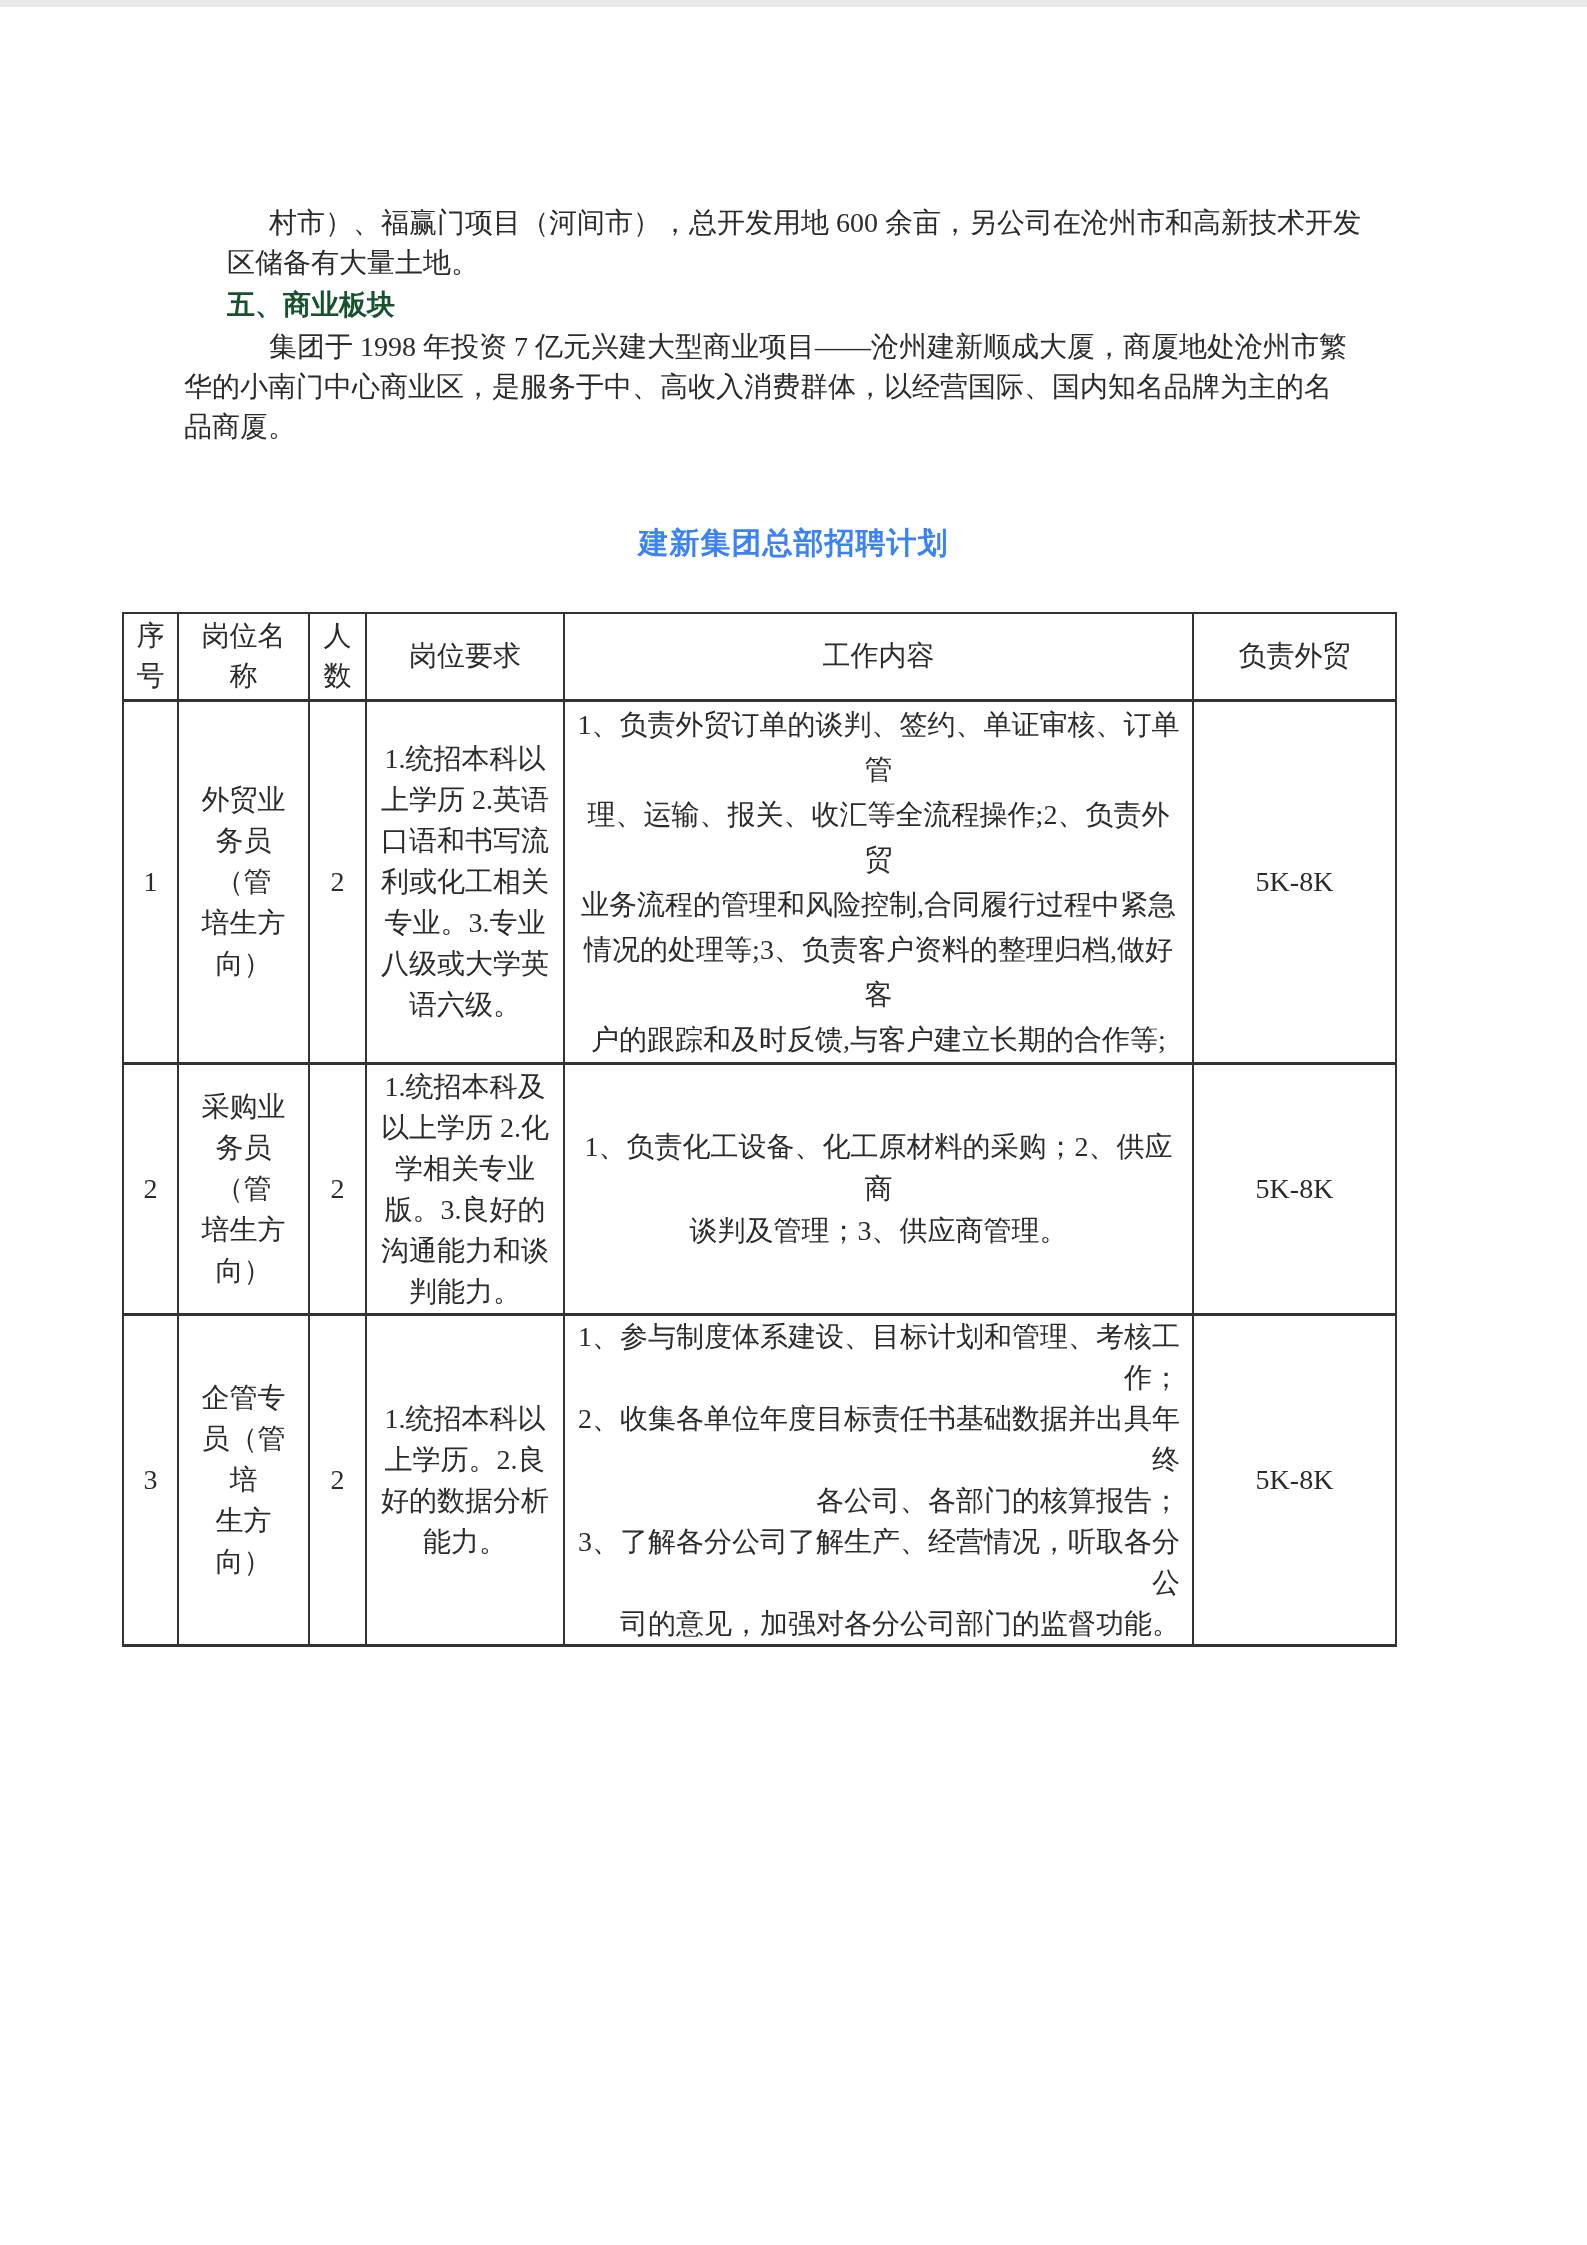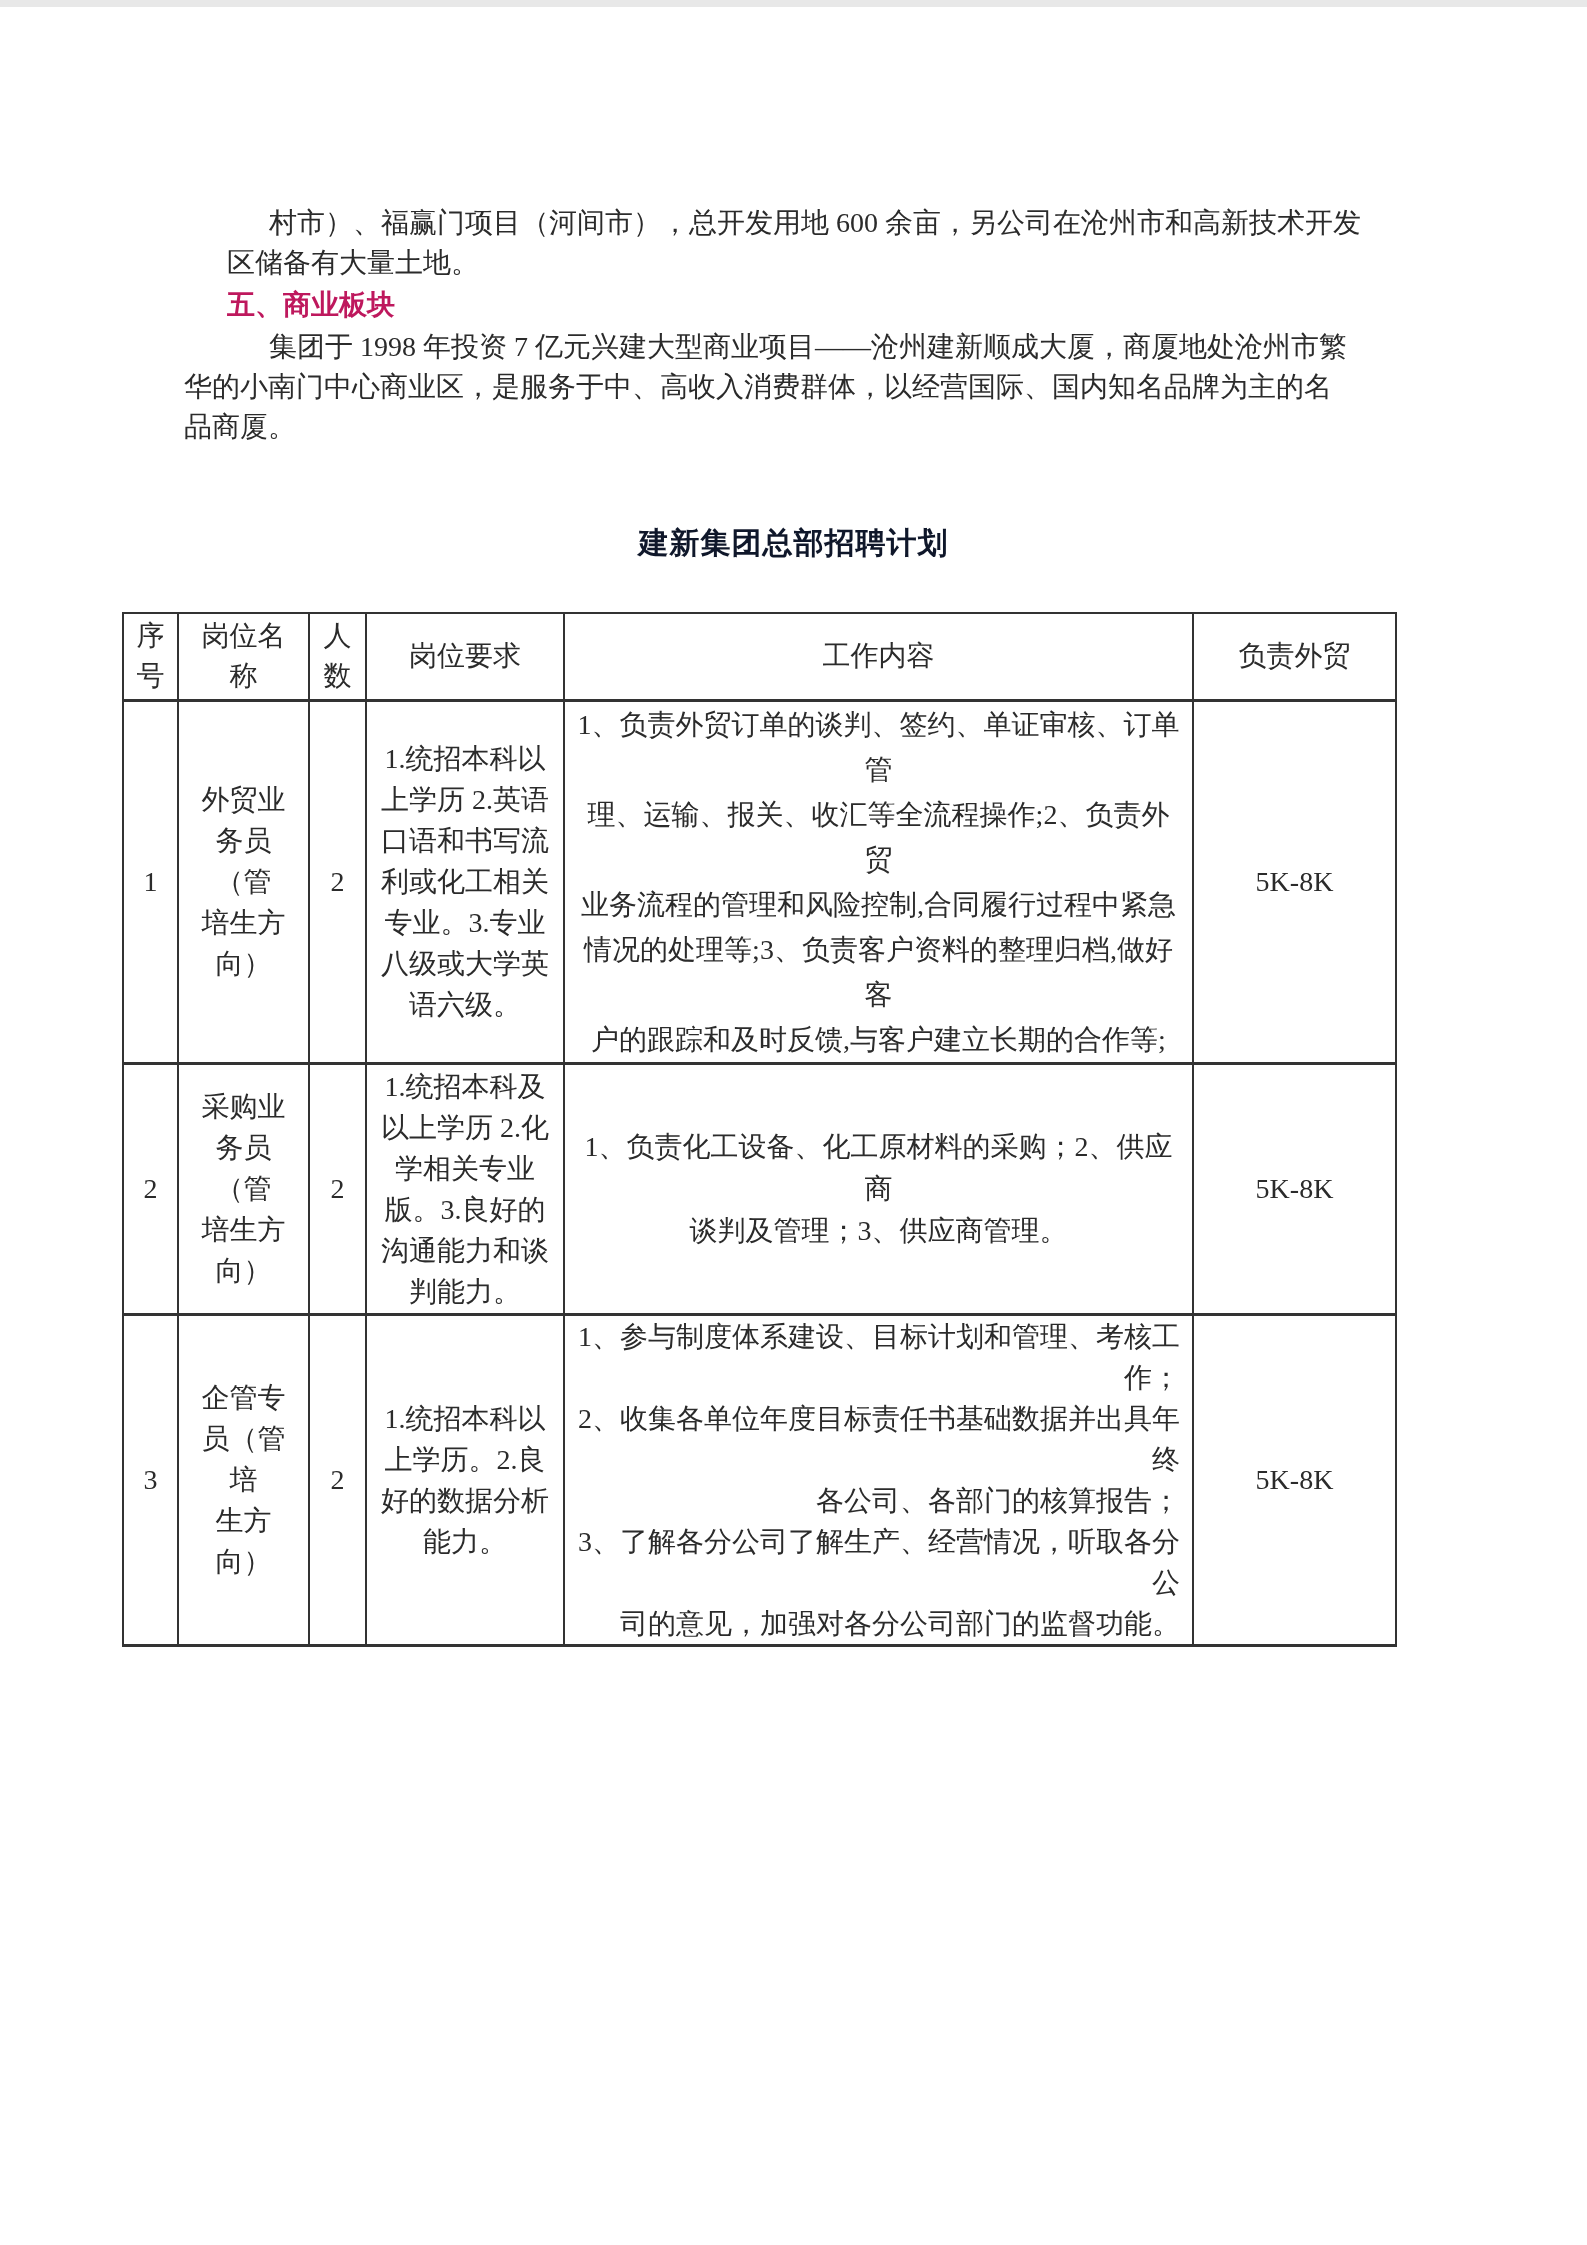--- a/index.html
+++ b/index.html
@@ -20,29 +20,29 @@
   .para{
     margin:0;
     white-space:pre-line;
   }
   .p-cont{ margin-left:43px; text-indent:42px; }
   .p-body{ text-indent:85px; }
   .p-heading{
     margin:2px 0 2px 43px;
     font-weight:bold;
     white-space:pre-line;
-    color:#be185d;
+    color:#14532d;
   }
   .doc-title{
     margin:74px 0 0 0;
     font-size:30px;
     line-height:44px;
     font-weight:bold;
     text-align:center;
-    color:#0f172a;
+    color:#3b82f6;
     letter-spacing:1px;
   }
   .recruit-table{
     border-collapse:collapse;
     table-layout:fixed;
     width:1273px;
     margin:47px 0 0 122px;
     font-size:28px;
   }
   .recruit-table th,

